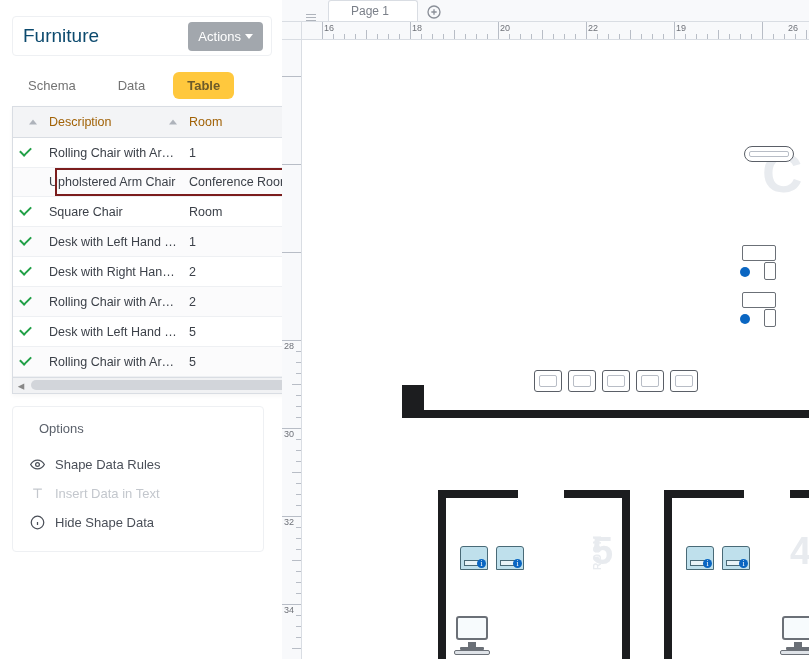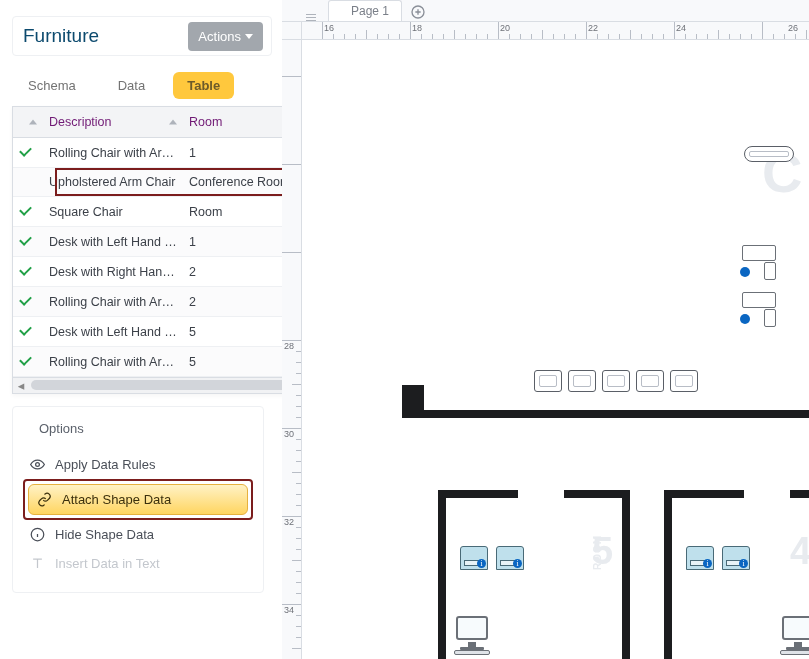--- a/index.html
+++ b/index.html
@@ -105,21 +105,21 @@
   table.data {
     width: 100%;
     border-collapse: collapse;
     table-layout: fixed;
     font-size: 12.5px;
   }
   table.data th {
     background: var(--header-bg);
     text-align: left;
     font-weight: 400;
-    color: #701a75;
+    color: #a16207;
     padding: 8px 6px;
     border-bottom: 1px solid var(--border);
     position: relative;
     white-space: nowrap;
     overflow: hidden;
     text-overflow: ellipsis;
   }
   .sort {
     position: absolute;
     right: 6px;
@@ -276,21 +276,21 @@
   }
   .page-tab-bar .page-handle {
     width: 12px;
     display: flex;
     flex-direction: column;
     gap: 2px;
     margin-right: 8px;
   }
   .page-handle span { height: 1px; background: #aeb3bb; width: 10px; }
   .page-tab {
-    padding: 3px 12px 3px 22px;
+    padding: 3px 28px 3px 22px;
     border: 1px solid var(--border);
     border-bottom: none;
     background: #fff;
     border-top-left-radius: 3px;
     border-top-right-radius: 3px;
   }
   .page-add {
     width: 20px;
     height: 18px;
     display: flex;
@@ -619,53 +619,42 @@
 <div class="options-card">
   <div class="options-title">Options</div>
 
   <div class="opt">
     <span class="icon">
       <svg class="i" viewBox="0 0 24 24" fill="none" stroke="currentColor" stroke-width="2">
           <path d="M1 12s4-7 11-7 11 7 11 7-4 7-11 7S1 12 1 12z"></path>
           <circle cx="12" cy="12" r="3"></circle>
         </svg>
     </span>
-    <span>Apply Data Rules</span>
+    <span>Shape Data Rules</span>
   </div>
 
 
-  <div class="opt-highlight">
-    <div class="attach-btn">
-      <span class="icon">
-        <svg class="i" viewBox="0 0 24 24" fill="none" stroke="#3b300d" stroke-width="2">
-            <path d="M10 13a5 5 0 0 0 7 0l3-3a5 5 0 0 0-7-7l-1 1"></path>
-            <path d="M14 11a5 5 0 0 0-7 0l-3 3a5 5 0 0 0 7 7l1-1"></path>
-          </svg>
-      </span>
-      <span>Attach Shape Data</span>
-    </div>
+
+  <div class="opt disabled">
+    <span class="icon">
+      <svg class="i" viewBox="0 0 24 24" fill="none" stroke="currentColor" stroke-width="2">
+          <path d="M5 5h14M12 5v14"></path>
+        </svg>
+    </span>
+    <span>Insert Data in Text</span>
   </div>
 
   <div class="opt">
     <span class="icon">
       <svg class="i" viewBox="0 0 24 24" fill="none" stroke="currentColor" stroke-width="2">
           <circle cx="12" cy="12" r="10"></circle>
           <path d="M12 16v-5M12 8h.01"></path>
         </svg>
     </span>
     <span>Hide Shape Data</span>
-  </div>
-
-  <div class="opt disabled">
-    <span class="icon">
-      <svg class="i" viewBox="0 0 24 24" fill="none" stroke="currentColor" stroke-width="2">
-          <path d="M5 5h14M12 5v14"></path>
-        </svg>
-    </span>
-    <span>Insert Data in Text</span>
   </div>
 </div>
 
 <div class="canvas">
   <div class="page-tab-bar">
     <div class="page-handle">
       <span></span>
         <span></span>
         <span></span>
     </div>
@@ -709,21 +698,21 @@
       <div class="tick h-major" style="left: 284px;"></div>
       <div class="tick-label-h" style="left: 284px;">22</div>
       <div class="tick h-minor" style="left: 295px;"></div>
       <div class="tick h-minor" style="left: 306px;"></div>
       <div class="tick h-minor" style="left: 317px;"></div>
       <div class="tick h-mid" style="left: 328px;"></div>
       <div class="tick h-minor" style="left: 339px;"></div>
       <div class="tick h-minor" style="left: 350px;"></div>
       <div class="tick h-minor" style="left: 361px;"></div>
       <div class="tick h-major" style="left: 372px;"></div>
-      <div class="tick-label-h" style="left: 372px;">24</div>
+      <div class="tick-label-h" style="left: 372px;">19</div>
       <div class="tick h-minor" style="left: 383px;"></div>
       <div class="tick h-minor" style="left: 394px;"></div>
       <div class="tick h-minor" style="left: 405px;"></div>
       <div class="tick h-mid" style="left: 416px;"></div>
       <div class="tick h-minor" style="left: 427px;"></div>
       <div class="tick h-minor" style="left: 438px;"></div>
       <div class="tick h-minor" style="left: 449px;"></div>
       <div class="tick h-major" style="left: 460px;"></div>
       <div class="tick-label-h" style="left: 484px;">26</div>
       <div class="tick h-minor" style="left: 471px;"></div>

